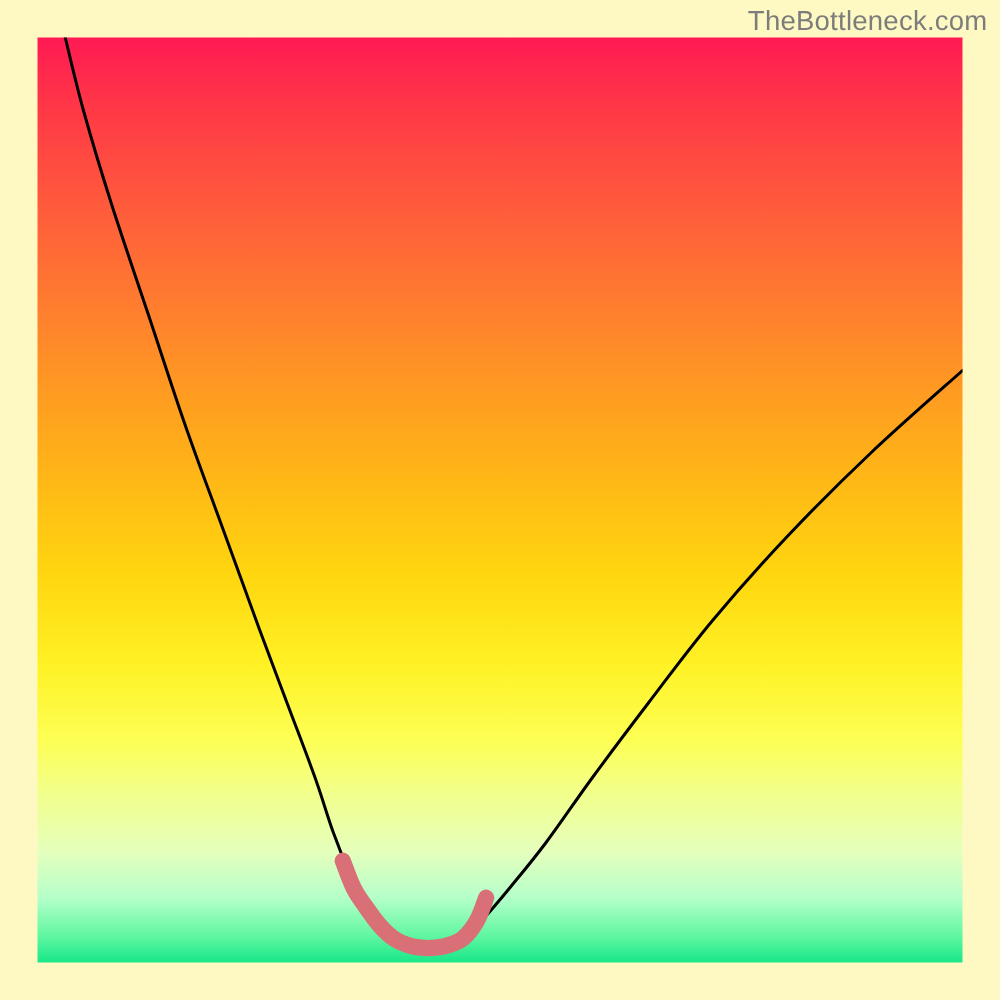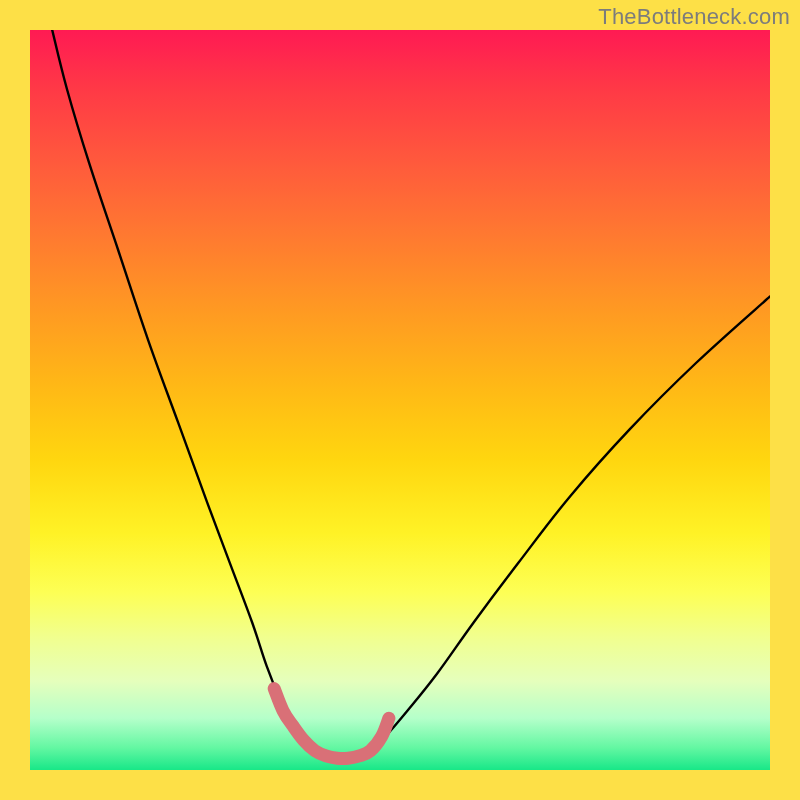--- a/index.html
+++ b/index.html
@@ -9,21 +9,21 @@
     height: 800px;
     background: #000;
     overflow: hidden;
   }
   .frame {
     position: absolute;
     left: 0;
     top: 0;
     width: 800px;
     height: 800px;
-    background: #fde047;
+    background: #fef9c3;
   }
   .plot {
     position: absolute;
     left: 30px;
     top: 30px;
     width: 740px;
     height: 740px;
     background: linear-gradient(
       to bottom,
       #ff1a53 0%,

